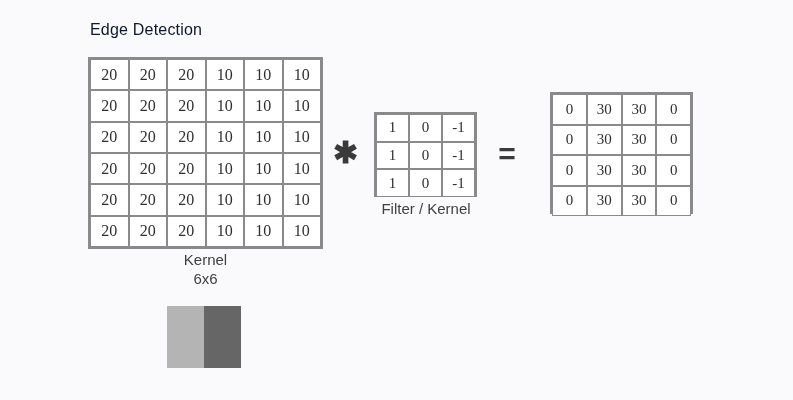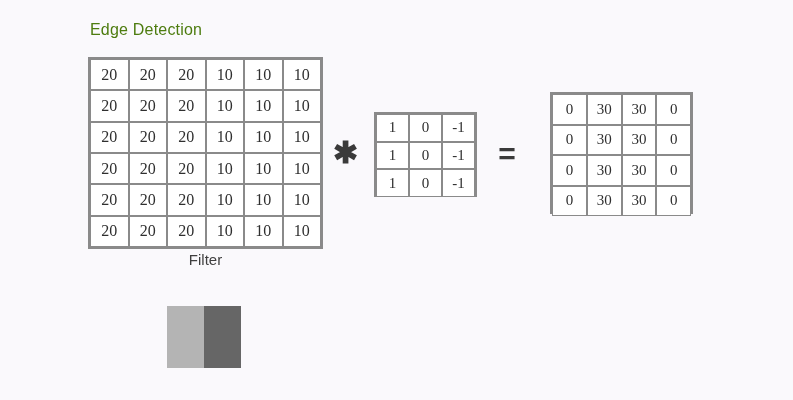--- a/index.html
+++ b/index.html
@@ -22,21 +22,21 @@
     width: 793px;
     height: 400px;
   }
 
   
   .title {
     position: absolute;
     left: 90px;
     top: 21px;
     font-size: 16px;
-    color: #4d7c0f;
+    color: #0f172a;
     letter-spacing: 0.2px;
     white-space: nowrap;
   }
 
   
   .matrix {
     position: absolute;
     border-collapse: collapse;
     background: #14532d;
     border: 2px solid #8a8a8a;
@@ -216,21 +216,22 @@
       <div class="row">
         <div class="cell">20</div>
         <div class="cell">20</div>
         <div class="cell">20</div>
         <div class="cell">10</div>
         <div class="cell">10</div>
         <div class="cell">10</div>
       </div>
     </div>
   <div class="caption" id="image-caption">
-    <span>Filter</span>
+    <span>Kernel</span>
+    <span class="line2">6x6</span>
   </div>
 
   <div class="operator" id="op-convolve">✱</div>
 
   <div class="matrix" id="filter-matrix">
       <div class="row">
         <div class="cell">1</div>
         <div class="cell">0</div>
         <div class="cell">-1</div>
       </div>
@@ -239,20 +240,21 @@
         <div class="cell">0</div>
         <div class="cell">-1</div>
       </div>
       <div class="row">
         <div class="cell">1</div>
         <div class="cell">0</div>
         <div class="cell">-1</div>
       </div>
     </div>
   <div class="caption" id="filter-caption">
+    <span>Filter / Kernel</span>
   </div>
 
   <div class="operator" id="op-equals">=</div>
 
   <div class="matrix" id="result-matrix">
       <div class="row">
         <div class="cell">0</div>
         <div class="cell">30</div>
         <div class="cell">30</div>
         <div class="cell">0</div>

